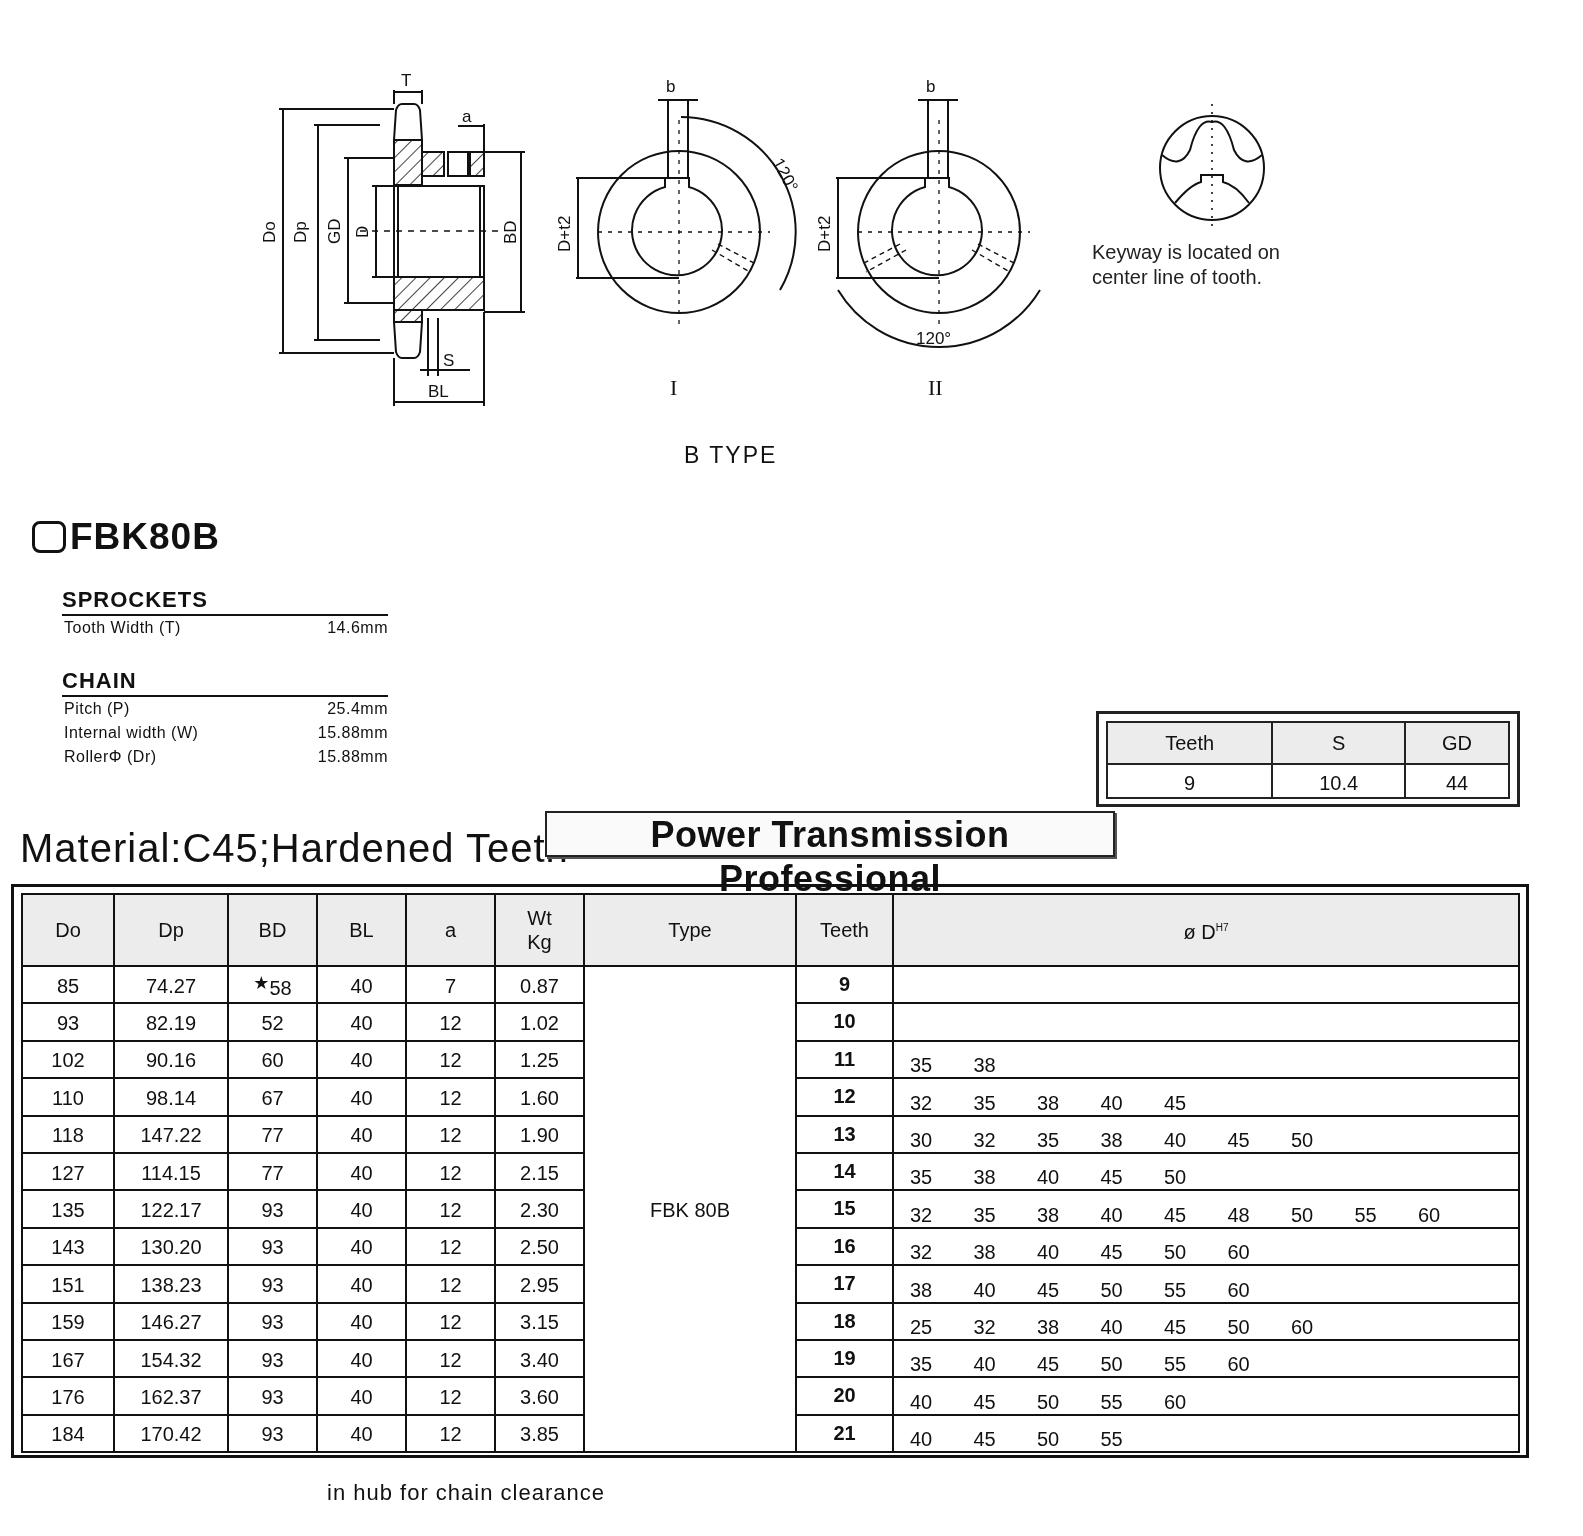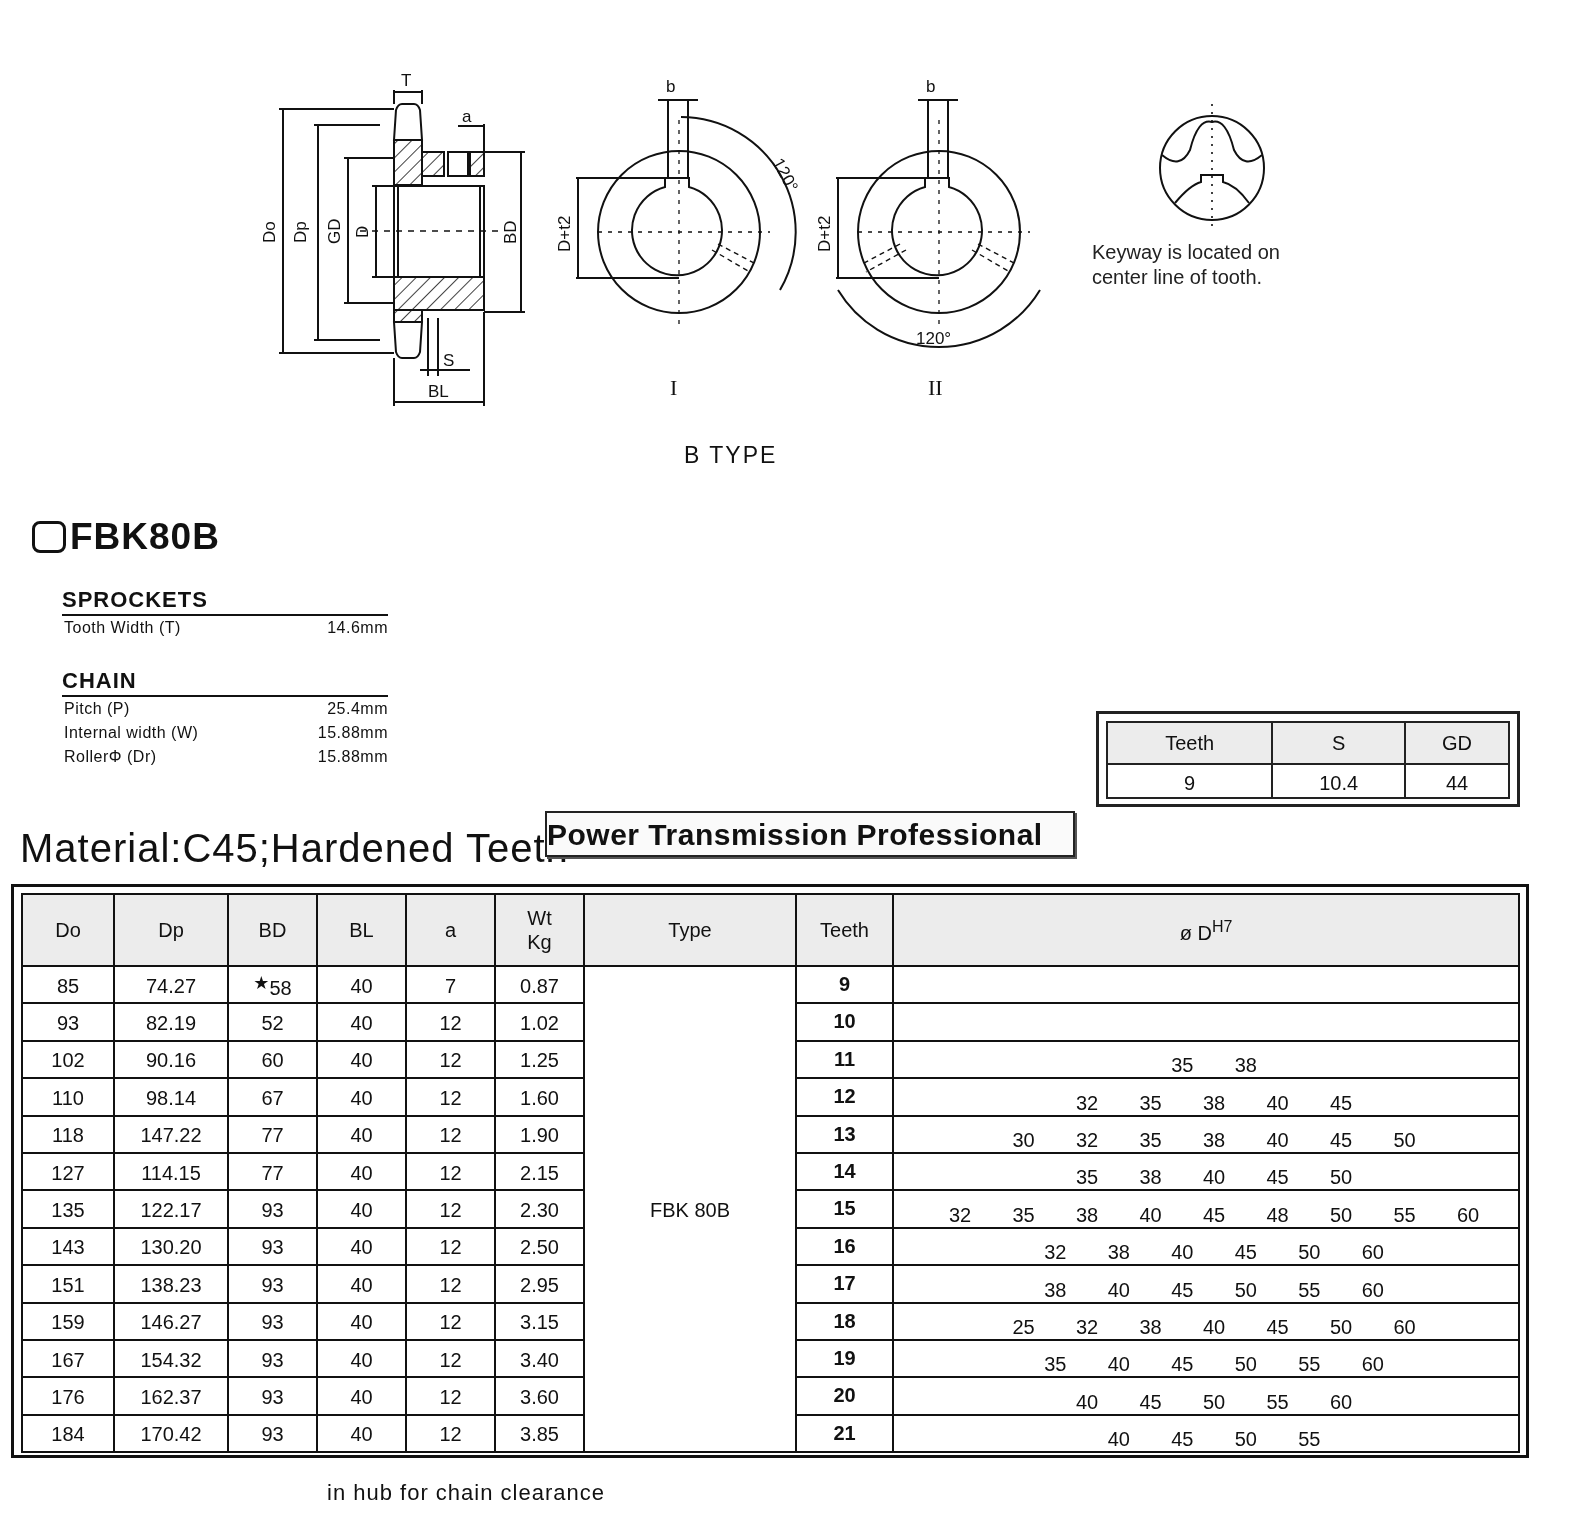--- a/index.html
+++ b/index.html
@@ -23,32 +23,32 @@
   .spec-row { display: flex; justify-content: space-between; font-size: 16px; line-height: 24px; letter-spacing: 0.5px; }
   .spec-row .lbl { padding-left: 2px; }
 
   .small-table-wrap { position: absolute; left: 1096px; top: 711px; width: 424px; height: 96px; border: 3px solid #222; padding: 7px 7px; }
   .small-table { width: 100%; height: 100%; border-collapse: collapse; }
   .small-table th, .small-table td { border: 2px solid #222; text-align: center; font-size: 20px; font-weight: normal; }
   .small-table th { background: #ececec; height: 42px; }
   .small-table td { height: 34px; padding-top: 4px; }
 
   .material { position: absolute; left: 20px; top: 826px; font-size: 40px; letter-spacing: 1px; }
-  .badge { position: absolute; left: 545px; top: 811px; width: 530px; height: 46px; border: 2px solid #222; box-shadow: 2px 2px 0 #555; background: #fafafa; font-size: 30px; font-weight: bold; line-height: 44px; letter-spacing: 0.5px; }
+  .badge { position: absolute; left: 545px; top: 811px; width: 570px; height: 46px; border: 2px solid #222; box-shadow: 2px 2px 0 #555; background: #fafafa; font-size: 36px; font-weight: bold; text-align: center; line-height: 44px; letter-spacing: 0.5px; }
 
   .main-wrap { position: absolute; left: 11px; top: 884px; width: 1518px; height: 574px; border: 3px solid #111; padding: 6px 6px 6px 7px; }
   .main-table { width: 100%; border-collapse: collapse; table-layout: fixed; }
   .main-table th, .main-table td { border: 2px solid #111; text-align: center; font-size: 20px; font-weight: normal; }
   .main-table th { background: #ececec; height: 72px; line-height: 24px; }
   .main-table td { height: 37.4px; padding-top: 3px; }
   .main-table td.teeth { font-weight: bold; vertical-align: top; padding-top: 6px; }
-  .main-table td.bores { text-align: center; padding-left: 16px; vertical-align: bottom; padding-bottom: 0; }
+  .main-table td.bores { text-align: left; padding-left: 16px; vertical-align: bottom; padding-bottom: 0; }
   .bore { display: inline-block; width: 63.5px; }
   .star { font-size: 18px; vertical-align: 6px; }
-  sup { font-size: 16px; }
+  sup { font-size: 10px; }
 
   .footer-note { position: absolute; left: 327px; top: 1480px; font-size: 22px; letter-spacing: 1px; }
 </style>
 </head>
 <body>
 
 <div class="drawing">
   <svg width="1583" height="480" viewBox="0 0 1583 480">
     <defs>
       <pattern id="hatch" width="10" height="10" patternUnits="userSpaceOnUse" patternTransform="rotate(45)">

